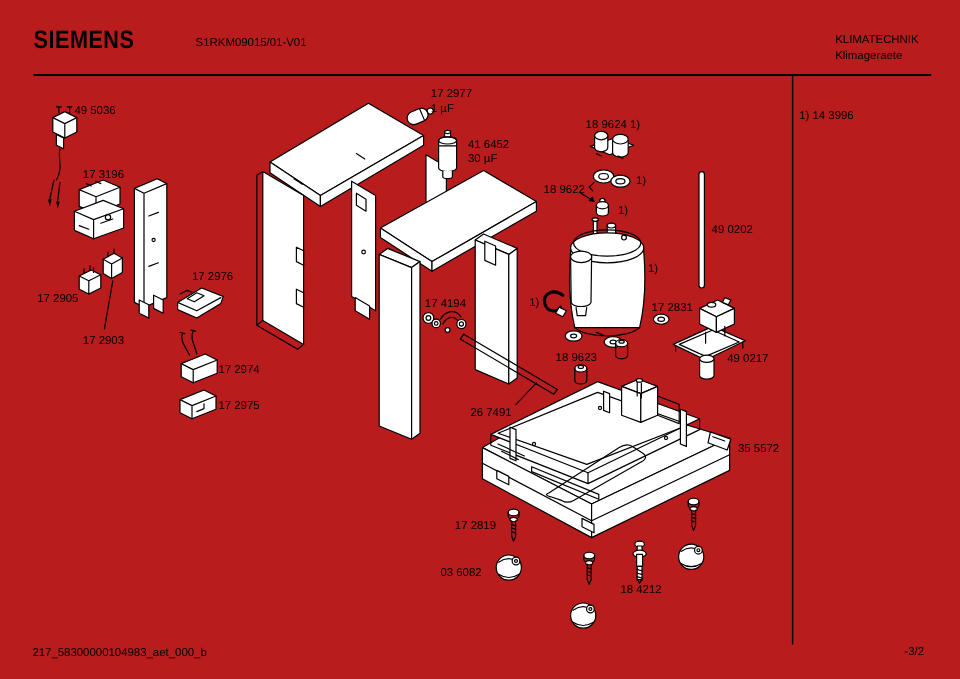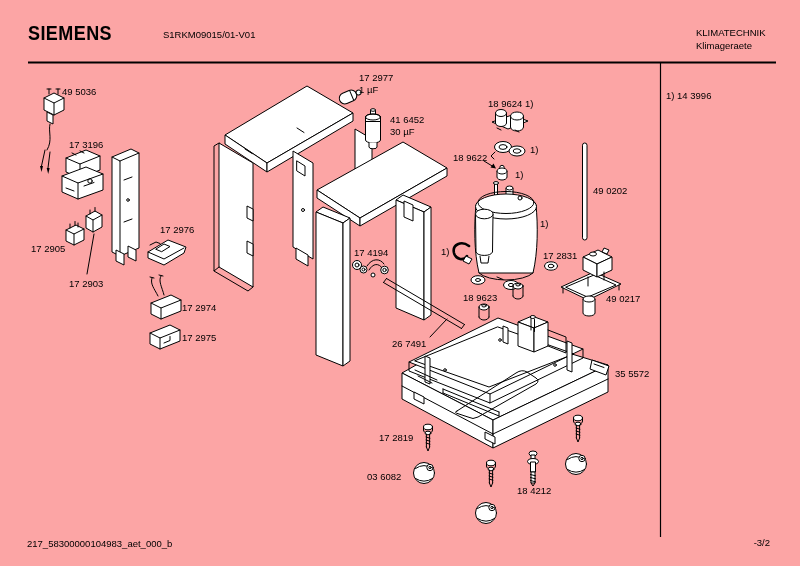--- a/index.html
+++ b/index.html
@@ -1,16 +1,16 @@
 <!DOCTYPE html>
 <html><head>
 <meta charset="utf-8">
 <style>
   html,body{margin:0;padding:0;background:#ffffff;}
-  .page{position:relative;width:800px;height:566px;background:#fca5a5;overflow:hidden;
+  .page{position:relative;width:800px;height:566px;background:#b91c1c;overflow:hidden;
         font-family:"Liberation Sans", sans-serif;}
   svg{position:absolute;left:0;top:0;}
   .ln{fill:none;stroke:#000;stroke-width:1;stroke-linejoin:round;stroke-linecap:round;}
   .fw{fill:#fff;stroke:#000;stroke-width:1;stroke-linejoin:round;}
   .fb{fill:#000;stroke:none;}
   .thick{stroke-width:2.6;}
   text{font-family:"Liberation Sans", sans-serif;fill:#000;}
   .lbl{font-size:9.5px;}
   .brand{font-size:21px;font-weight:700;letter-spacing:.5px;}
   .hdr{font-size:9.5px;}

